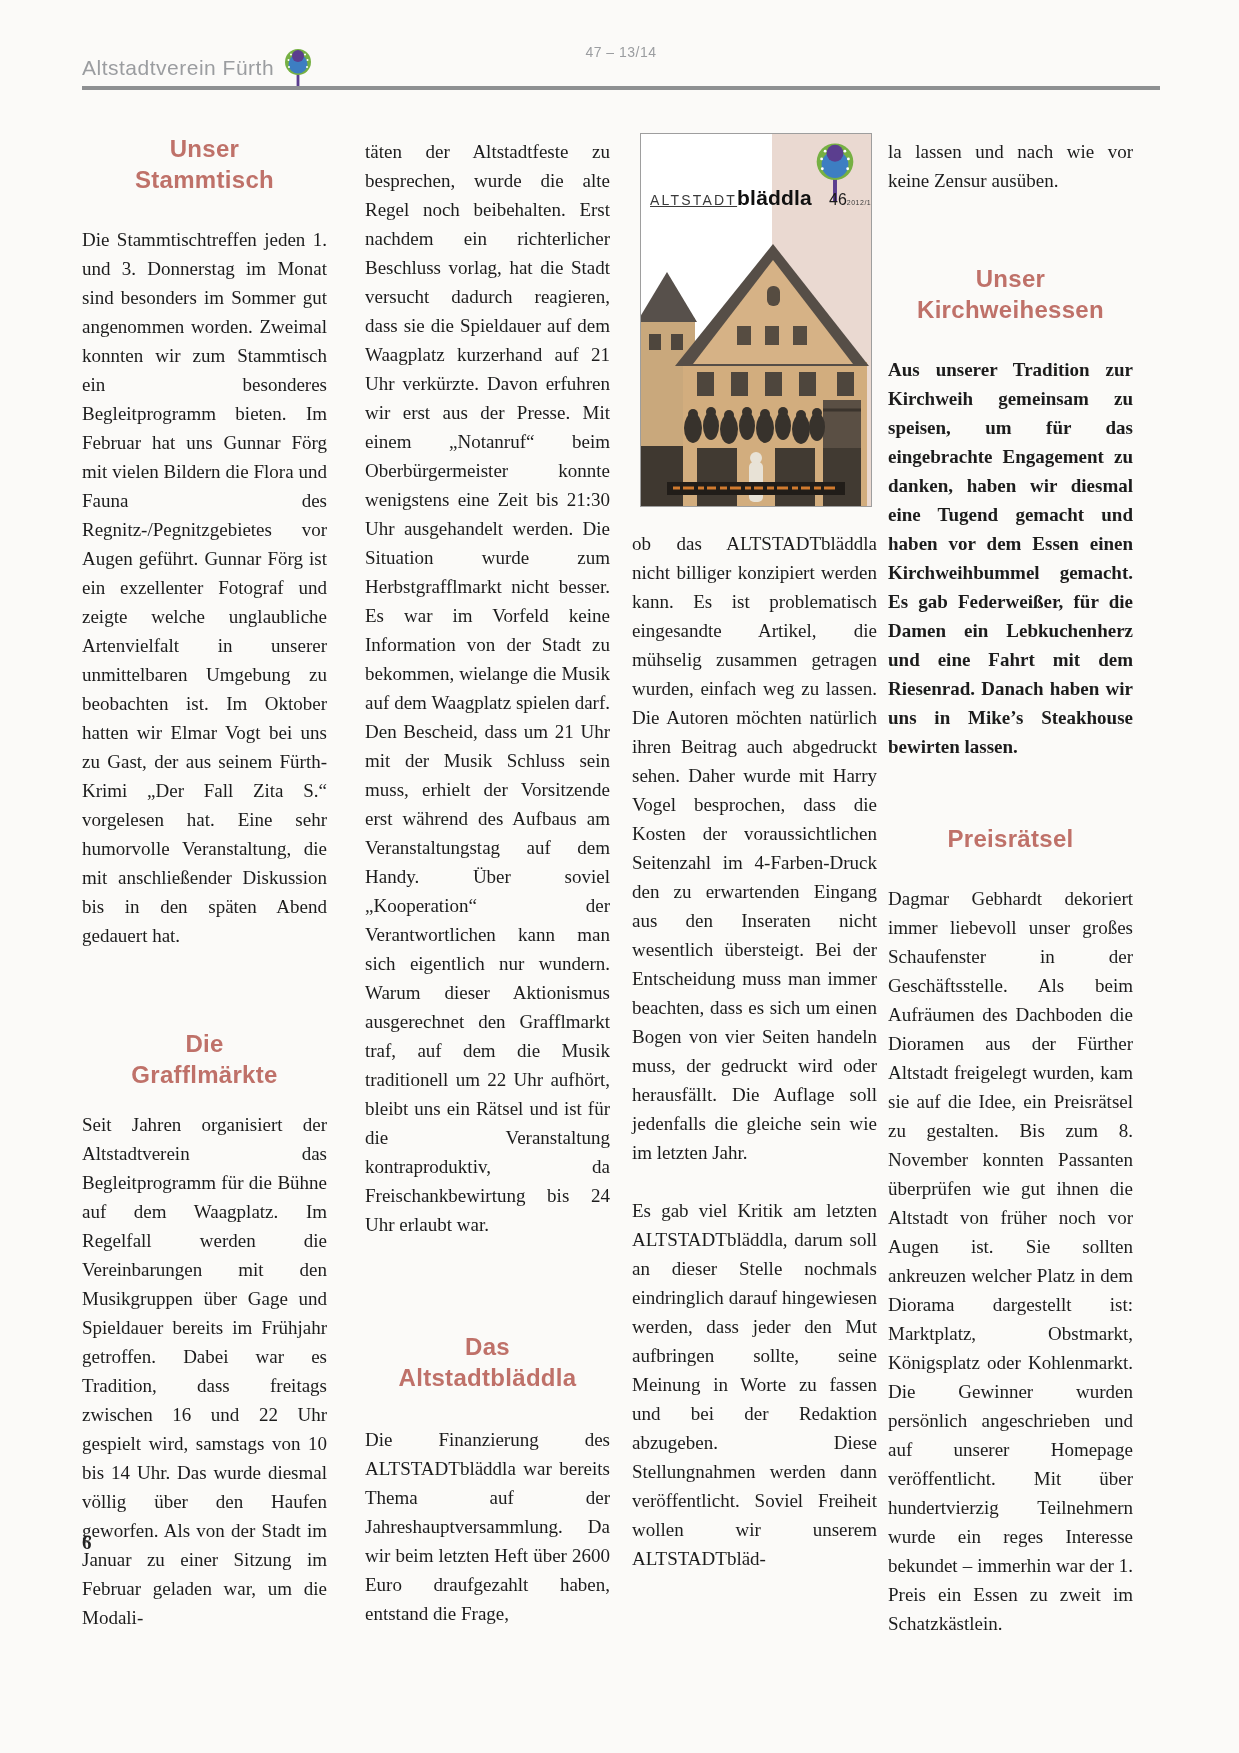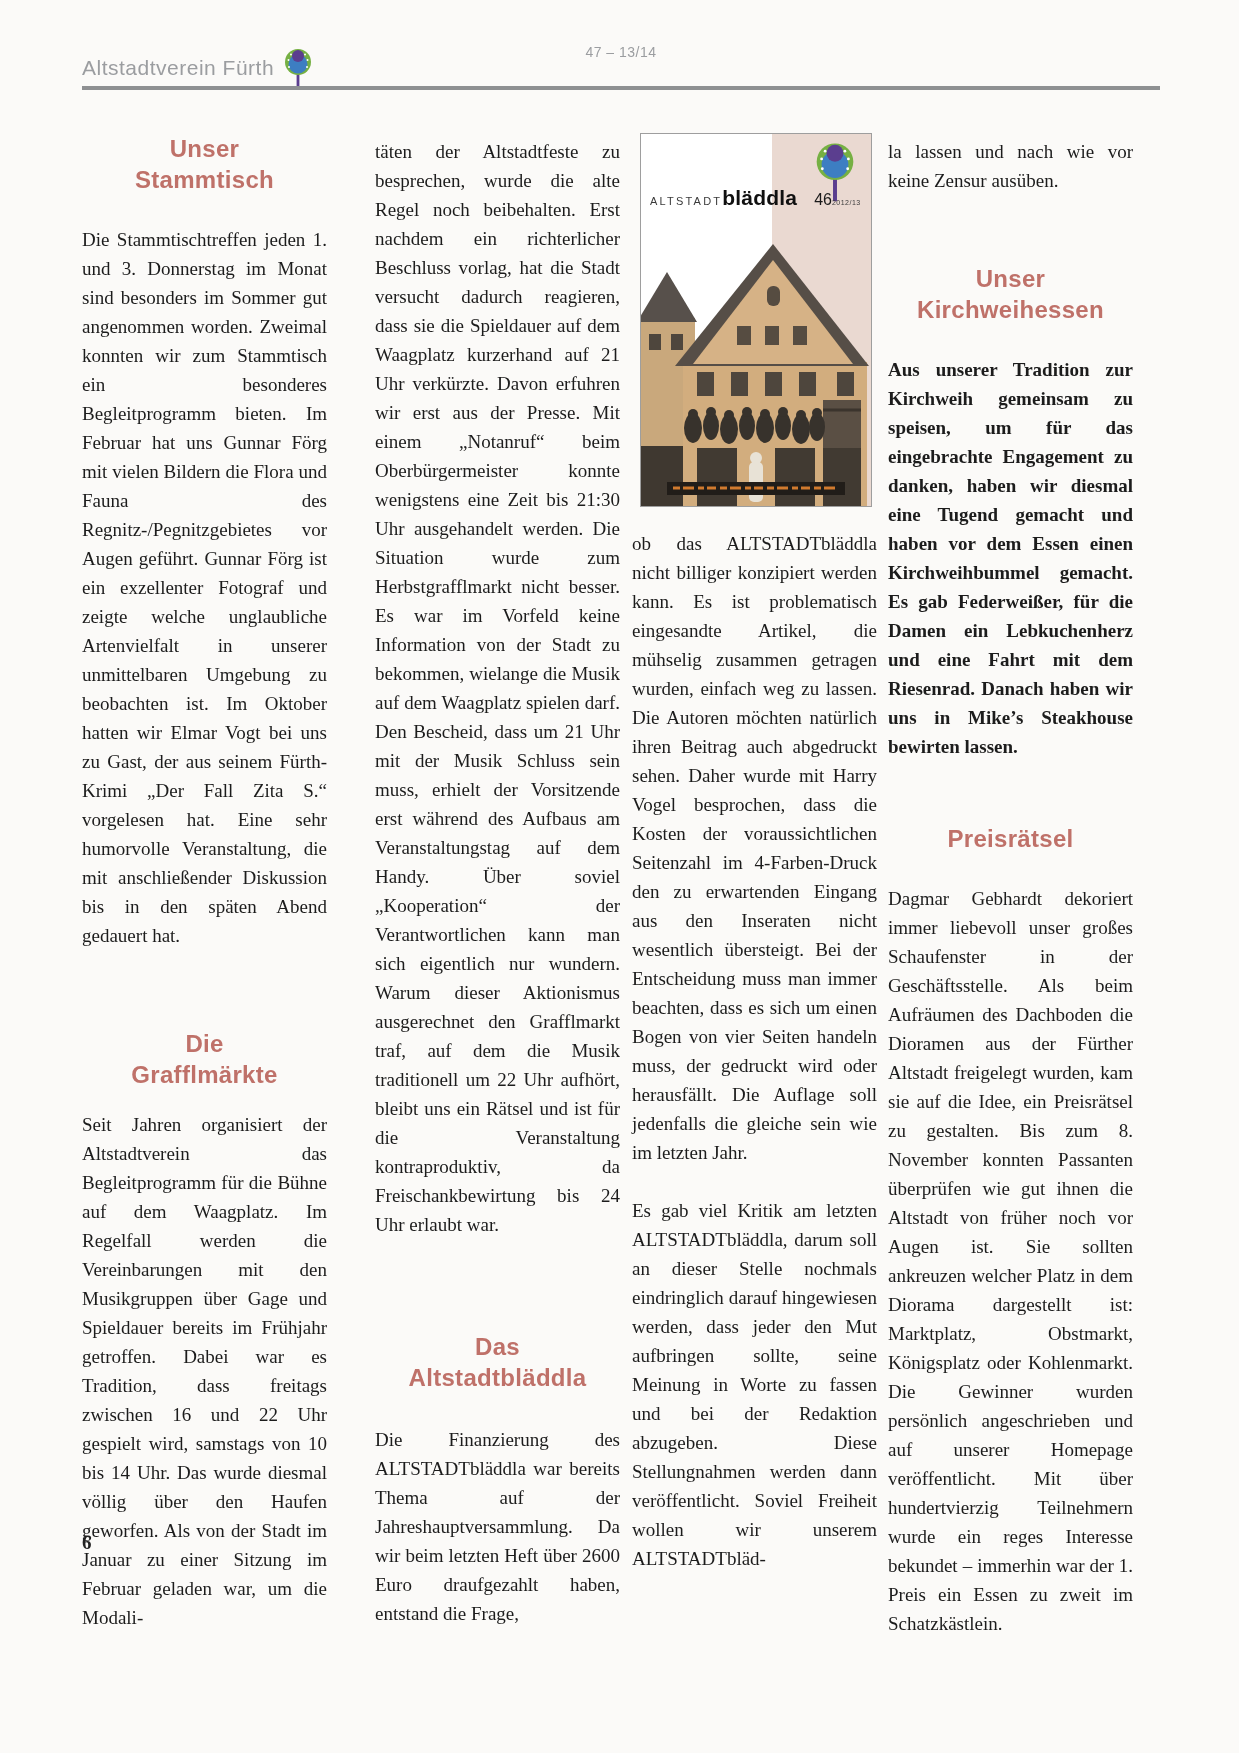--- a/index.html
+++ b/index.html
@@ -28,21 +28,21 @@
   .hdr-logo { position:absolute; left:283px; top:48px; width:30px; height:44px; }
   .hdr-rule {
     position:absolute; left:82px; top:86px; width:1078px; height:4px;
     background:#8e9092;
   }
   
   .col {
     position:absolute; top:125px; width:245px;
   }
   .col-1 { left:82px; }
-  .col-2 { left:375px; }
+  .col-2 { left:365px; }
   .col-3 { left:632px; }
   .col-4 { left:888px; }
   .para {
     font-size:19px; line-height:29px;
     text-align:justify; hyphens:auto; -webkit-hyphens:auto;
     margin:0;
   }
   .heading {
     font-family:"Liberation Sans", sans-serif;
     font-weight:bold; font-size:24px; line-height:31px;
@@ -75,21 +75,21 @@
     overflow:hidden;
   }
   .cover-band {
     position:absolute; top:0; right:0; width:43%; height:100%;
     background:#ead9d1;
   }
   .cover-title {
     position:absolute; left:9px; top:52px; white-space:nowrap;
     font-family:"Liberation Sans", sans-serif;
   }
-  .brand-light { font-size:11px; letter-spacing:2.2px; color:#3a3a3a; }
+  .brand-light { font-size:14px; letter-spacing:2.2px; color:#3a3a3a;text-decoration:underline; }
   .brand-bold  { font-size:21px; font-weight:bold; color:#101010; letter-spacing:0.2px; }
   .issue-no    { font-size:16px; color:#1a1a1a; margin-left:17px; }
   .issue-suffix{ font-size:7px; color:#3a3a3a; letter-spacing:0.5px; }
   .cover-logo { position:absolute; right:14px; top:8px; width:44px; height:62px; }
   .cover-photo { position:absolute; left:0; bottom:0; width:230px; height:292px; }
   
   .page-number {
     position:absolute; left:82px; top:1532px;
     font-size:19px; color:#222; font-weight:bold;
   }

